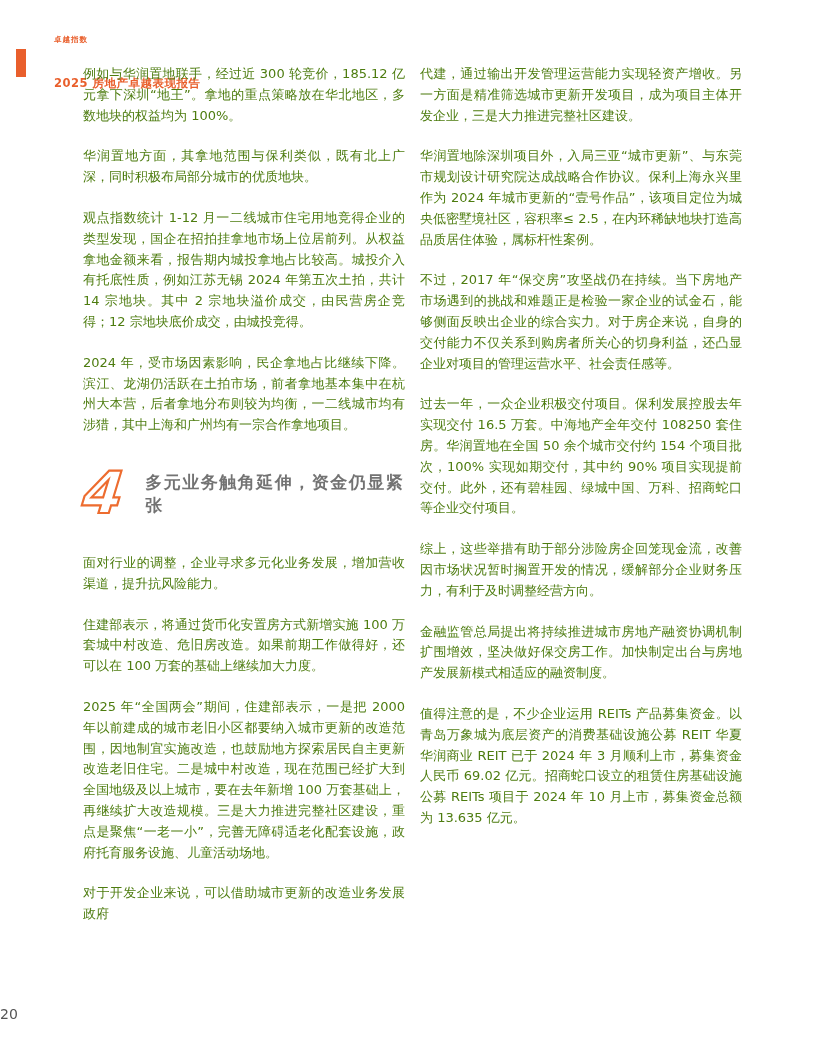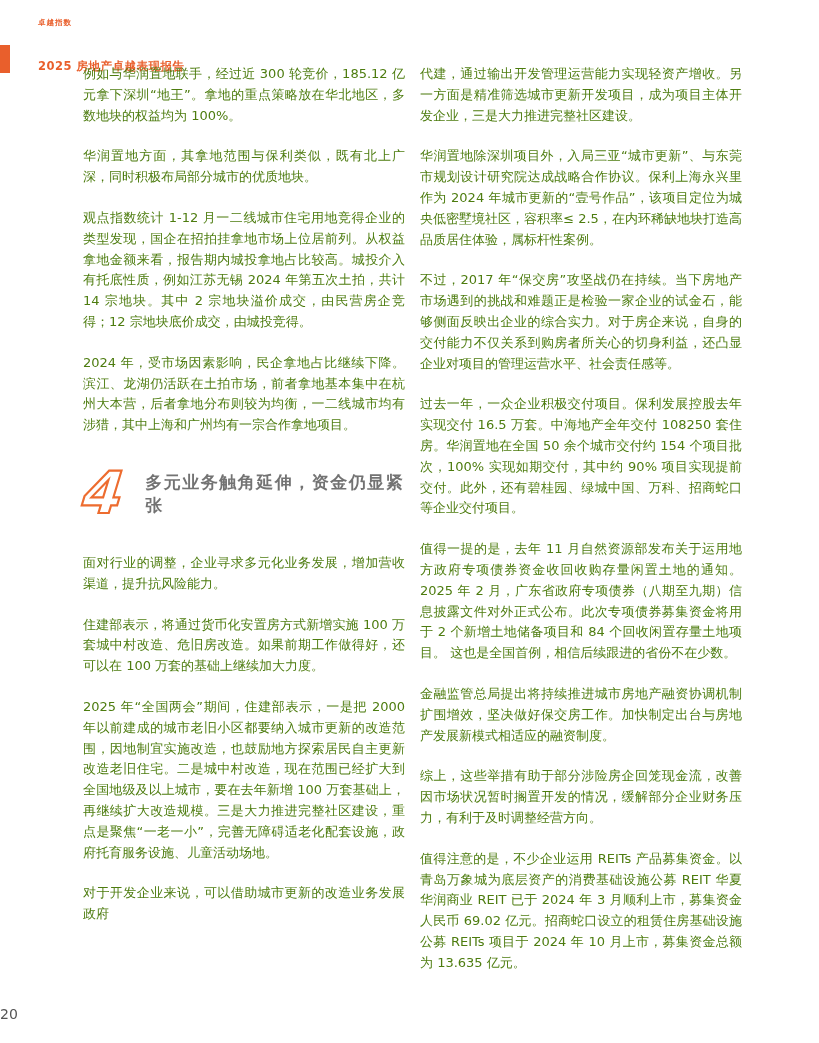--- a/index.html
+++ b/index.html
@@ -6,21 +6,21 @@
   .page {
     position: relative;
     width: 819px;
     height: 1043px;
     background: #ffffff;
     overflow: hidden;
     font-family: "DejaVu Sans", "Liberation Sans", sans-serif;
   }
 
   
-  .header { position: absolute; top: 18px; left: 0; display: flex; align-items: flex-end; }
+  .header { position: absolute; top: 35px; left: 0; display: flex; align-items: center; padding-left: 16px; }
   .logo-bar { width: 10px; height: 28px; background: #E95F2C; margin-right: 28px; }
   .logo-text { color: #E95F2C; }
   .logo-line1 { font-size: 7.5px; font-weight: bold; letter-spacing: 1px; line-height: 1.2; }
   .logo-line2 { font-size: 11.5px; font-weight: bold; letter-spacing: 0.5px; line-height: 1.25; margin-top: 32px; }
 
   
   .column {
     position: absolute;
     top: 64px;
     width: 322px;
@@ -104,21 +104,20 @@
     <p>住建部表示，将通过货币化安置房方式新增实施 100 万套城中村改造、危旧房改造。如果前期工作做得好，还可以在 100 万套的基础上继续加大力度。</p>
     <p>2025 年“全国两会”期间，住建部表示，一是把 2000 年以前建成的城市老旧小区都要纳入城市更新的改造范围，因地制宜实施改造，也鼓励地方探索居民自主更新改造老旧住宅。二是城中村改造，现在范围已经扩大到全国地级及以上城市，要在去年新增 100 万套基础上，再继续扩大改造规模。三是大力推进完整社区建设，重点是聚焦“一老一小”，完善无障碍适老化配套设施，政府托育服务设施、儿童活动场地。</p>
     <p>对于开发企业来说，可以借助城市更新的改造业务发展政府</p>
   </div>
 
   <div class="column column-right">
     <p>代建，通过输出开发管理运营能力实现轻资产增收。另一方面是精准筛选城市更新开发项目，成为项目主体开发企业，三是大力推进完整社区建设。</p>
     <p>华润置地除深圳项目外，入局三亚“城市更新”、与东莞市规划设计研究院达成战略合作协议。保利上海永兴里作为 2024 年城市更新的“壹号作品”，该项目定位为城央低密墅境社区，容积率≤ 2.5，在内环稀缺地块打造高品质居住体验，属标杆性案例。</p>
     <p>不过，2017 年“保交房”攻坚战仍在持续。当下房地产市场遇到的挑战和难题正是检验一家企业的试金石，能够侧面反映出企业的综合实力。对于房企来说，自身的交付能力不仅关系到购房者所关心的切身利益，还凸显企业对项目的管理运营水平、社会责任感等。</p>
     <p>过去一年，一众企业积极交付项目。保利发展控股去年实现交付 16.5 万套。中海地产全年交付 108250 套住房。华润置地在全国 50 余个城市交付约 154 个项目批次，100% 实现如期交付，其中约 90% 项目实现提前交付。此外，还有碧桂园、绿城中国、万科、招商蛇口等企业交付项目。</p>
-    <p>值得一提的是，去年 11 月自然资源部发布关于运用地方政府专项债券资金收回收购存量闲置土地的通知。2025 年 2 月，广东省政府专项债券（八期至九期）信息披露文件对外正式公布。此次专项债券募集资金将用于 2 个新增土地储备项目和 84 个回收闲置存量土地项目。 这也是全国首例，相信后续跟进的省份不在少数。</p>
+    <p>综上，这些举措有助于部分涉险房企回笼现金流，改善因市场状况暂时搁置开发的情况，缓解部分企业财务压力，有利于及时调整经营方向。</p>
     <p>金融监管总局提出将持续推进城市房地产融资协调机制扩围增效，坚决做好保交房工作。加快制定出台与房地产发展新模式相适应的融资制度。</p>
-    <p>综上，这些举措有助于部分涉险房企回笼现金流，改善因市场状况暂时搁置开发的情况，缓解部分企业财务压力，有利于及时调整经营方向。</p>
     <p>值得注意的是，不少企业运用 REITs 产品募集资金。以青岛万象城为底层资产的消费基础设施公募 REIT 华夏华润商业 REIT 已于 2024 年 3 月顺利上市，募集资金人民币 69.02 亿元。招商蛇口设立的租赁住房基础设施公募 REITs 项目于 2024 年 10 月上市，募集资金总额为 13.635 亿元。</p>
   </div>
 
   <div class="page-number">20</div>
 
 </div>
 
 </body></html>

